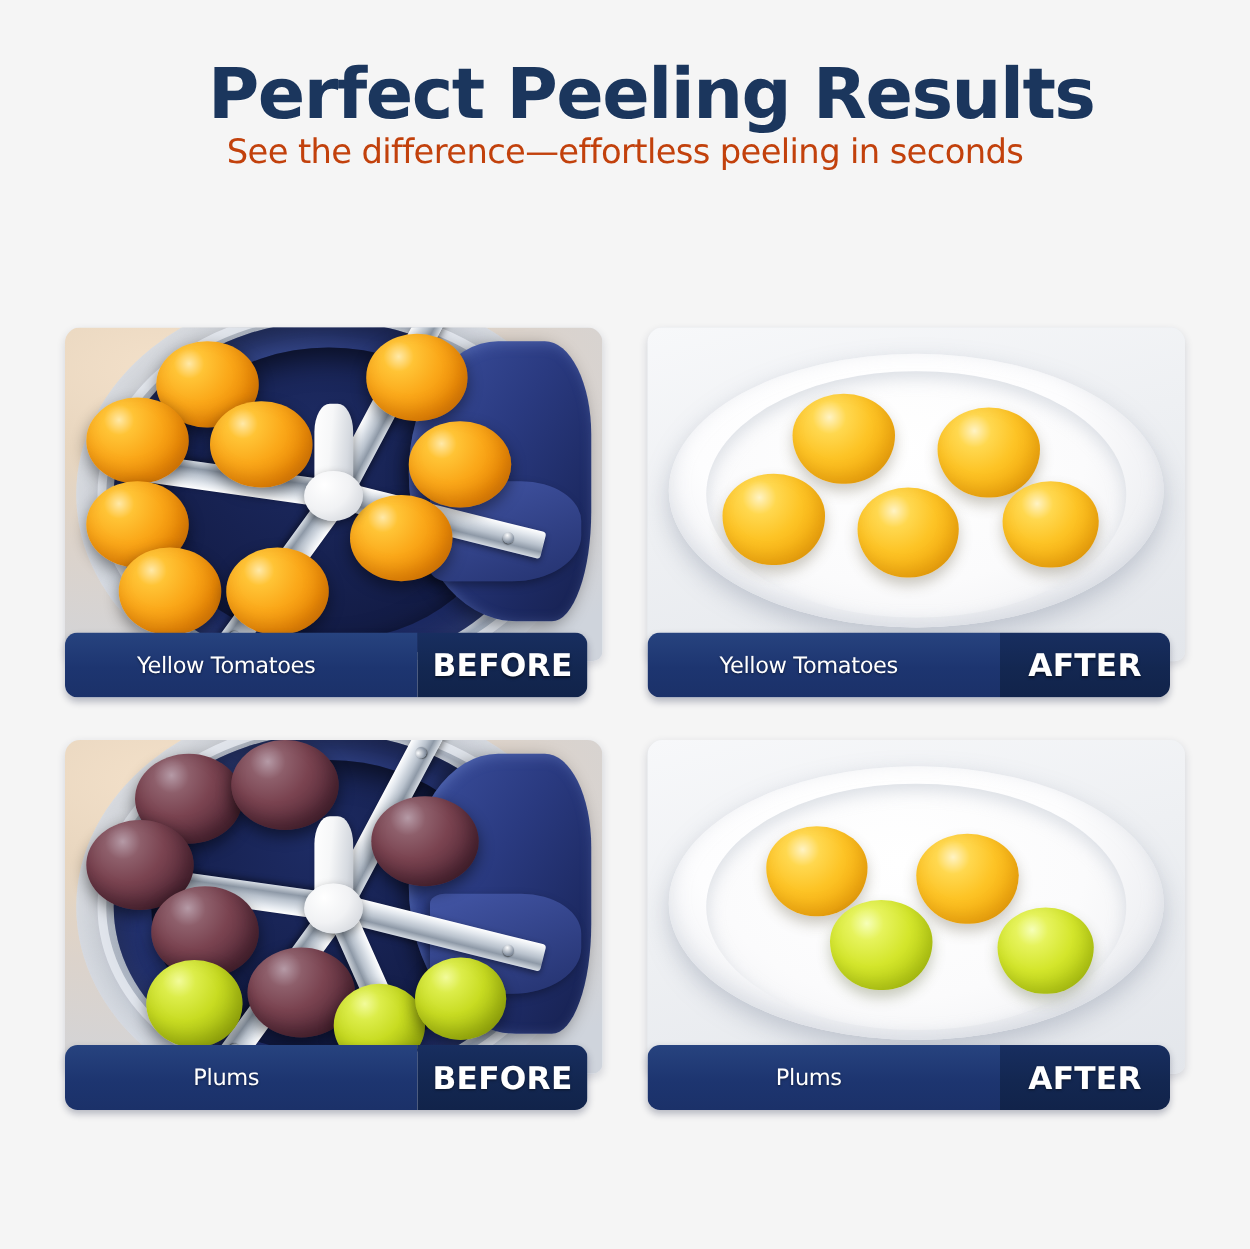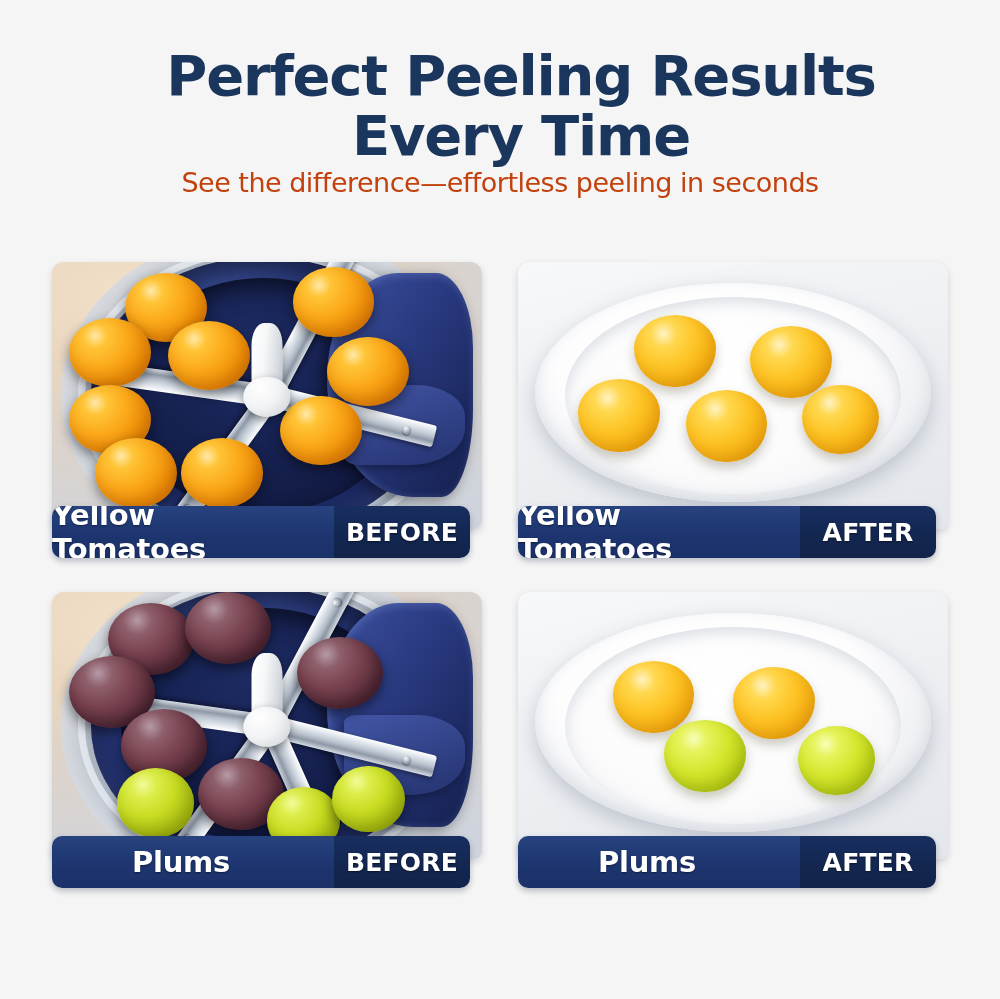--- a/index.html
+++ b/index.html
@@ -82,22 +82,22 @@
     z-index: 5;
   }
   .labelbar .name {
     flex: 1 1 auto;
     background: linear-gradient(180deg,#27437f 0%,#1d3570 55%,#1b3169 100%);
     color: #ffffff;
     display: flex;
     align-items: center;
     justify-content: center;
     font-family: "DejaVu Sans", sans-serif;
-    font-size: 29px;
-    font-weight: 700;
+    font-size: 18px;
+    font-weight: 400;
     letter-spacing: -0.3px;
     text-shadow: 0 1px 2px rgba(0,0,0,.45);
     padding-right: 24px;
   }
   .labelbar .stage {
     flex: 0 0 136px;
     background: linear-gradient(180deg,#182e60 0%,#132751 55%,#11234a 100%);
     color: #ffffff;
     display: flex;
     align-items: center;
@@ -275,21 +275,20 @@
       radial-gradient(circle at 36% 26%, #f6ffb8 0%, #e6f35c 18%, #d4e62c 46%, #b9ce16 74%, #94a70c 100%);
     box-shadow: 0 6px 11px rgba(80,90,40,.3), inset -4px -6px 12px rgba(110,125,10,.26);
   }
 </style>
 </head>
 <body>
 
 <div class="header">
   <h1 class="headline">
     <span class="line">Perfect Peeling Results</span>
-    <span class="line">Every Time</span>
   </h1>
   <div class="subhead">See the difference—effortless peeling in seconds</div>
 </div>
 
 <div class="grid">
 
   <div class="panel">
     <div class="photo">
       <div class="peeler">
         <div class="drum"></div>

